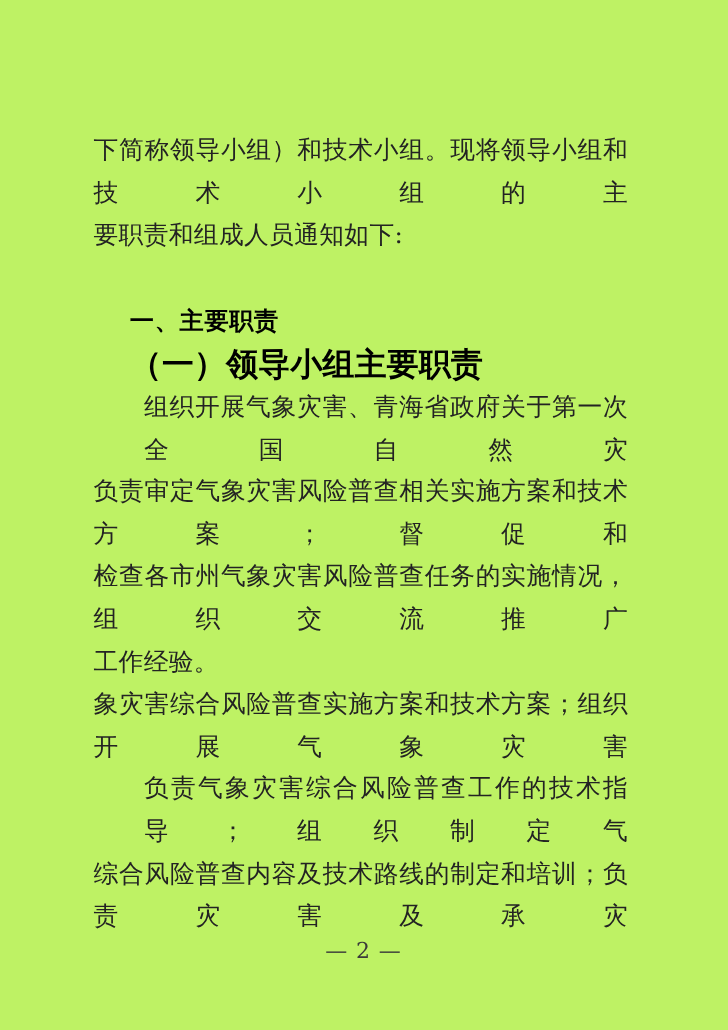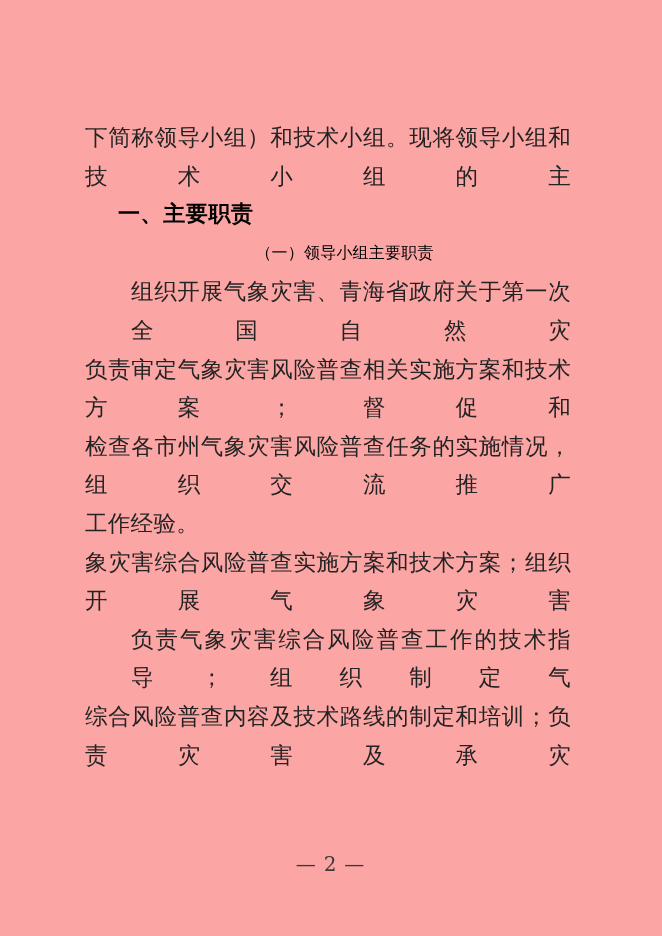--- a/index.html
+++ b/index.html
@@ -12,21 +12,21 @@
     background: #ffffff;
     font-family: "DejaVu Serif", "Liberation Serif", serif;
     color: #1a1a1a;
     overflow: hidden;
   }
 
   .page {
     position: relative;
     width: 662px;
     height: 936px;
-    background: #fca5a5;
+    background: #bef264;
   }
 
   .content {
     position: absolute;
     left: 85px;
     top: 118px;
     width: 486px;
   }
 
   
@@ -64,31 +64,31 @@
   
   .heading {
     font-family: "DejaVu Sans", "Liberation Sans", sans-serif;
     font-weight: 700;
     font-size: 22px;
     line-height: 38.6px;
     letter-spacing: 0.6px;
     white-space: pre;
     padding-left: 33px;
     color: #000000;
+    margin-top: 40px;
   }
   .heading-sub {
     font-family: "DejaVu Sans", "Liberation Sans", sans-serif;
-    font-weight: 400;
-    font-size: 16px;
+    font-weight: 700;
+    font-size: 29px;
     line-height: 38.6px;
     letter-spacing: 0.2px;
     white-space: pre;
     padding-left: 33px;
     color: #000000;
-    text-align: center;
   }
 
   .footer {
     position: absolute;
     left: 0;
     top: 852px;
     width: 662px;
     text-align: center;
     font-family: "DejaVu Serif", "Liberation Serif", serif;
     font-size: 20px;
@@ -100,20 +100,21 @@
   }
 </style>
 </head>
 <body>
 
 <div class="page">
 
   <div class="content">
 
     <div class="body-line justify">下简称领导小组）和技术小组。现将领导小组和技术小组的主</div>
+    <div class="body-line flush">要职责和组成人员通知如下:</div>
 
     <div class="heading">一、主要职责</div>
 
     <div class="heading-sub">（一）领导小组主要职责</div>
 
     <div class="body-line justify indent2">组织开展气象灾害、青海省政府关于第一次全国自然灾</div>
     <div class="body-line justify">负责审定气象灾害风险普查相关实施方案和技术方案；督促和</div>
     <div class="body-line justify">检查各市州气象灾害风险普查任务的实施情况，组织交流推广</div>
     <div class="body-line flush">工作经验。</div>
 

